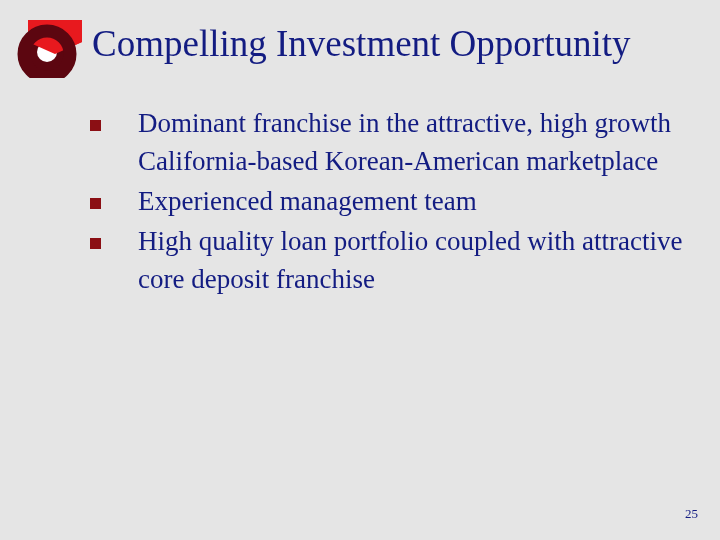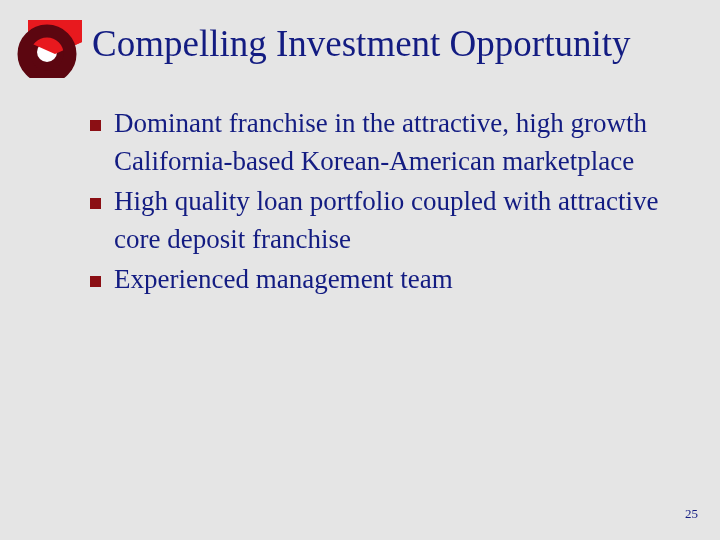--- a/index.html
+++ b/index.html
@@ -44,20 +44,21 @@
   .bullets {
     position: absolute;
     left: 90px;
     top: 104px;
     width: 608px;
   }
   .bullet-row {
     display: flex;
     align-items: flex-start;
     margin-bottom: 2px;
+    gap: 24px;
   }
   .bullet-marker {
     flex: 0 0 auto;
     width: 11px;
     height: 11px;
     background: #8b0f14;
     margin-top: 16px;
     margin-right: 13px;
   }
   .bullet-text {
@@ -98,25 +99,25 @@
   <div class="bullets">
 
     <div class="bullet-row">
       <span class="bullet-marker"></span>
       <span class="bullet-text">Dominant franchise in the attractive, high growth California-based Korean-American marketplace</span>
     </div>
 
 
     <div class="bullet-row">
       <span class="bullet-marker"></span>
-      <span class="bullet-text">High quality loan portfolio coupled with attractive core deposit franchise</span>
+      <span class="bullet-text">Experienced management team</span>
     </div>
 
     <div class="bullet-row">
       <span class="bullet-marker"></span>
-      <span class="bullet-text">Experienced management team</span>
+      <span class="bullet-text">High quality loan portfolio coupled with attractive core deposit franchise</span>
     </div>
 
   </div>
 
   <div class="page-number">25</div>
 
 </div>
 
 </body></html>

